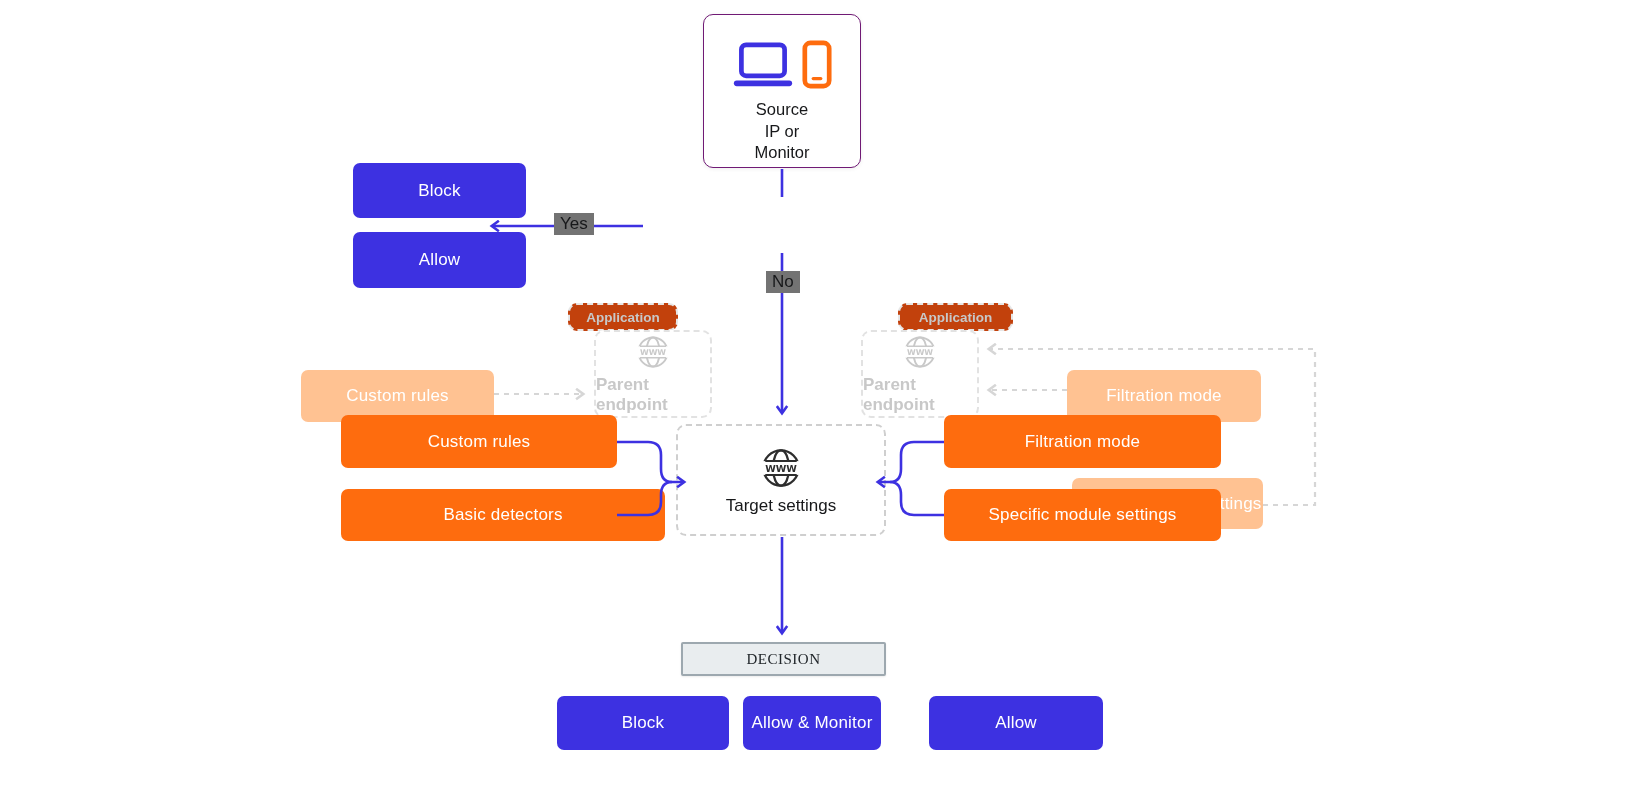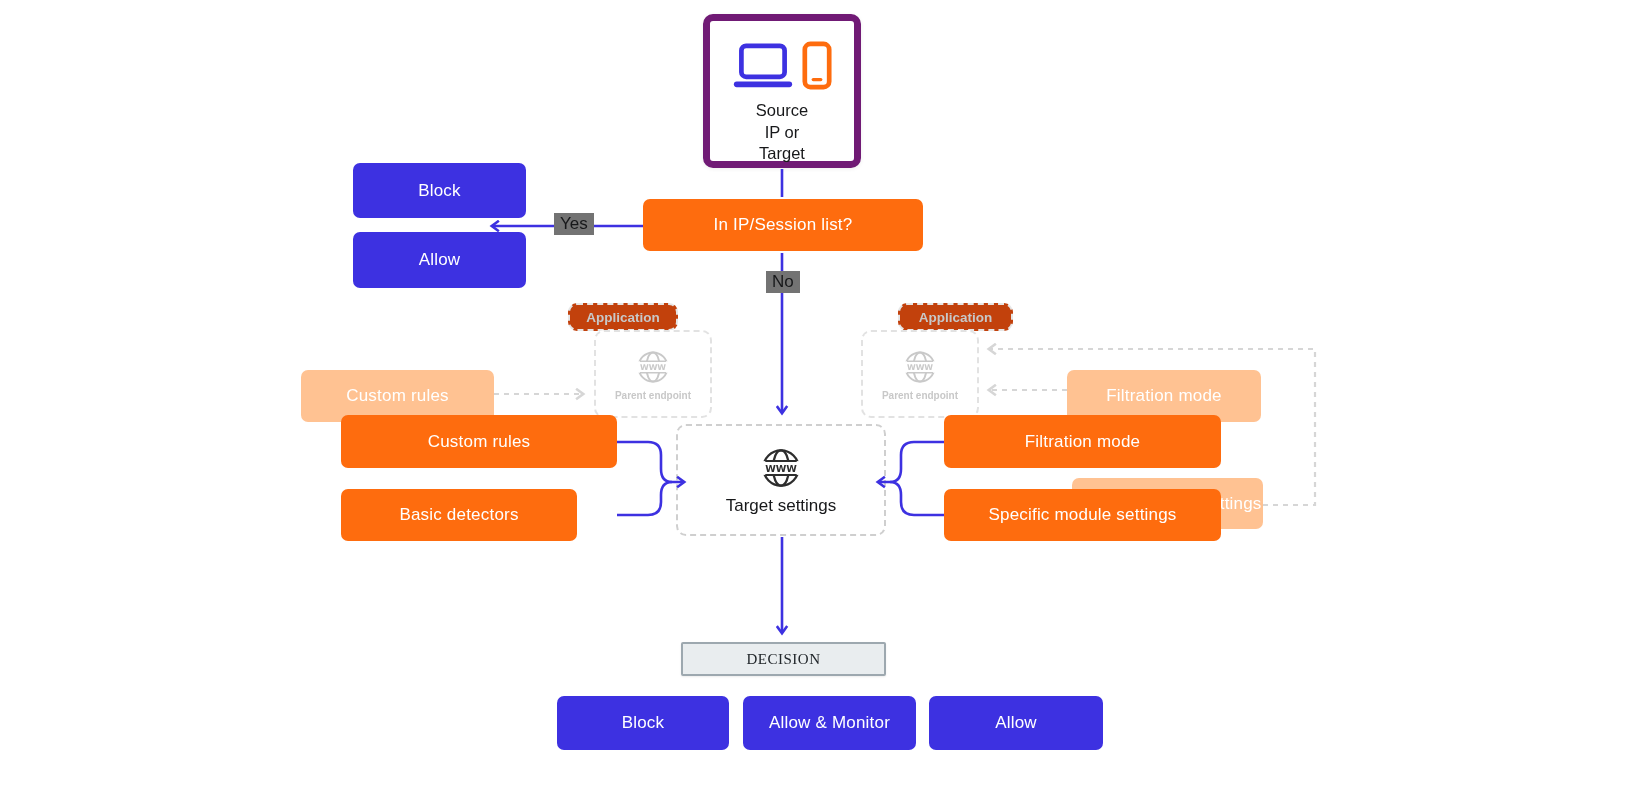--- a/index.html
+++ b/index.html
@@ -11,37 +11,37 @@
   .node{
     position:absolute; display:flex; align-items:center; justify-content:center;
     border-radius:7px; color:#fff; font-size:17px; letter-spacing:.2px; z-index:2;
   }
   .node.blue  { background:var(--blue,#3d31e1);margin-left:48px; }
   .node.orange{ background:var(--orange,#fe6c0e); }
   .node.light { background:var(--lightOrange,#ffc292); z-index:1; overflow:hidden; white-space:nowrap; }
 
   .source-card{
     position:absolute; left:703px; top:14px; width:158px; height:154px;
-    background:#fff; border:7px solid #701a75; border-radius:10px;
+    background:#fff; border:1px solid #701a75; border-radius:10px;
     box-shadow:0 1px 4px rgba(0,0,0,.07);
     display:flex; flex-direction:column; align-items:center; padding-top:20px; z-index:2;
   }
   .source-icons{ display:flex; align-items:flex-end; gap:8px; height:54px; }
   .source-text{ margin-top:10px; text-align:center; font-size:16.5px; line-height:21.5px; color:var(--ink,#17181a); }
 
   .app-box{
     position:absolute; border:2px dashed #e2e2e2; border-radius:10px; background:#fff; z-index:1;
     display:flex; flex-direction:column; align-items:center; justify-content:center;
   }
   .app-chip{
     position:absolute; border:2px dashed #e6e6e6; border-radius:9px; background:#c2410c; z-index:1;
     display:flex; align-items:center; justify-content:center;
     font-size:13.5px; font-weight:bold; color:var(--fadedText,#c8c8c8);
   }
-  .app-endpoint{ font-size:10px; font-weight:bold; color:var(--fadedText,#c8c8c8); margin-top:4px; }
+  .app-endpoint{ font-size:17px; font-weight:bold; color:var(--fadedText,#c8c8c8); margin-top:4px; }
 
   .target-box{
     position:absolute; left:676px; top:424px; width:210px; height:112px;
     border:2px dashed #cfcfcf; border-radius:10px; background:#fff; z-index:2;
     display:flex; flex-direction:column; align-items:center; justify-content:center; gap:5px;
   }
   .target-label{ font-size:17px; color:var(--ink,#17181a); }
 
   .decision-box{
     position:absolute; left:681px; top:642px; width:205px; height:34px;
@@ -108,52 +108,51 @@
         <rect x="2" y="41" width="62" height="6" rx="3" fill="var(--blue,#3d31e1)"></rect>
       </svg>
       <svg viewBox="0 0 32 52" width="30" height="49">
         <rect x="3" y="3" width="26" height="46" rx="6" fill="none" stroke="var(--orange,#fe6c0e)" stroke-width="5"></rect>
         <line x1="12" y1="41" x2="20" y2="41" stroke="var(--orange,#fe6c0e)" stroke-width="3.5" stroke-linecap="round"></line>
       </svg>
     </div>
     <div class="source-text">
       <div>Source</div>
       <div>IP or</div>
-      <div>Target</div>
+      <div>Monitor</div>
     </div>
   </div>
 
   <div class="node blue" style="left:305px;top:163px;width:173px;height:55px">Block</div>
   <div class="node blue" style="left:305px;top:232px;width:173px;height:56px">Allow</div>
 
-  <div class="node orange" style="left:643px;top:199px;width:280px;height:52px">In IP/Session list?</div>
 
   <div class="node orange" style="left:341px;top:415px;width:276px;height:53px">Custom rules</div>
-  <div class="node orange" style="left:341px;top:489px;width:236px;height:52px">Basic detectors</div>
+  <div class="node orange" style="left:341px;top:489px;width:324px;height:52px">Basic detectors</div>
 
   <div class="node orange" style="left:944px;top:415px;width:277px;height:53px">Filtration mode</div>
   <div class="node orange" style="left:944px;top:489px;width:277px;height:52px">Specific module settings</div>
 
   <div class="target-box">
     <svg viewBox="0 0 60 60" width="46" height="46">
       <g fill="none" stroke="#2e2e2e" stroke-width="3">
         <circle cx="30" cy="30" r="23"></circle>
         <ellipse cx="30" cy="30" rx="10.5" ry="23"></ellipse>
       </g>
       <rect x="2" y="21" width="56" height="18" fill="#fff"></rect>
       <path d="M9.5,21 H50.5 M9.5,39 H50.5" stroke="#2e2e2e" stroke-width="2.6" fill="none"></path>
       <text x="30" y="35" text-anchor="middle" font-size="12.5" font-weight="bold" fill="#2e2e2e" font-family="'DejaVu Sans', sans-serif">WWW</text>
     </svg>
     <div class="target-label">Target settings</div>
   </div>
 
   <div class="decision-box">DECISION</div>
 
   <div class="node blue" style="left:509px;top:696px;width:172px;height:54px">Block</div>
-  <div class="node blue" style="left:695px;top:696px;width:173px;height:54px">Allow &amp; Monitor</div>
+  <div class="node blue" style="left:695px;top:696px;width:138px;height:54px">Allow &amp; Monitor</div>
   <div class="node blue" style="left:881px;top:696px;width:174px;height:54px">Allow</div>
 
   <svg class="connectors" width="1638" height="808">
     <defs>
       <marker id="chev-blue" viewBox="0 0 10 10" refX="6.8" refY="5" markerUnits="userSpaceOnUse" markerWidth="13" markerHeight="13" orient="auto-start-reverse">
         <path d="M1.5,1 L7,5 L1.5,9" fill="none" stroke="var(--blue,#3d31e1)" stroke-width="2"></path>
       </marker>
       <marker id="chev-gray" viewBox="0 0 10 10" refX="6.8" refY="5" markerUnits="userSpaceOnUse" markerWidth="13" markerHeight="13" orient="auto-start-reverse">
         <path d="M1.5,1 L7,5 L1.5,9" fill="none" stroke="var(--grayLine,#d6d6d6)" stroke-width="2"></path>
       </marker>

